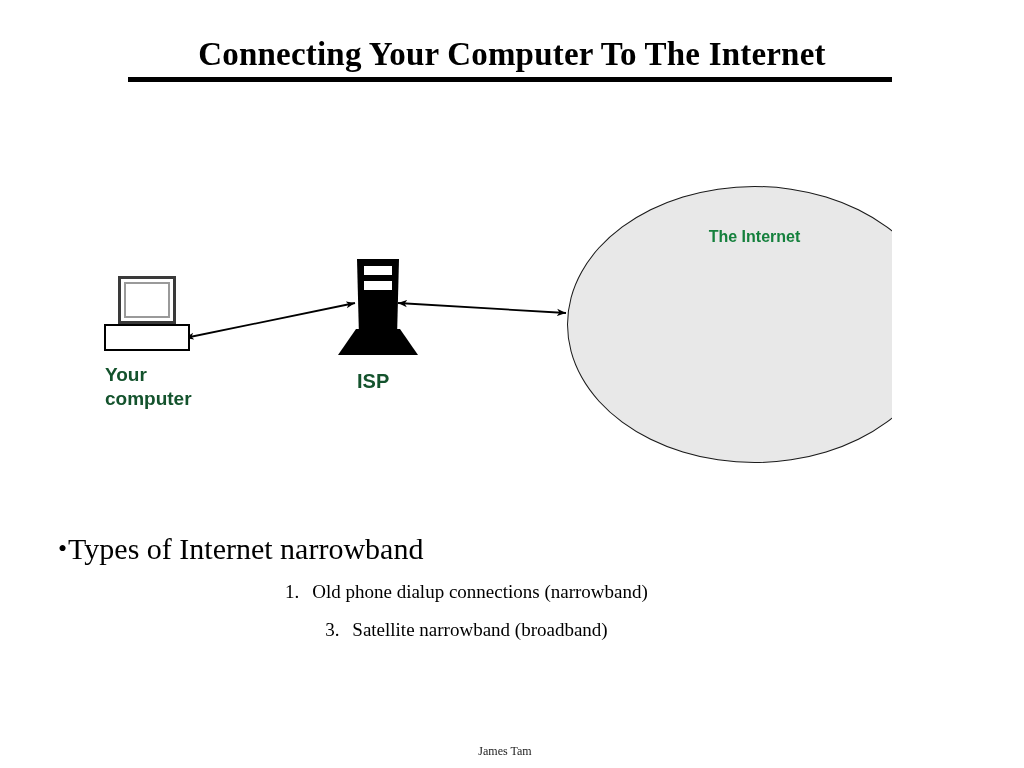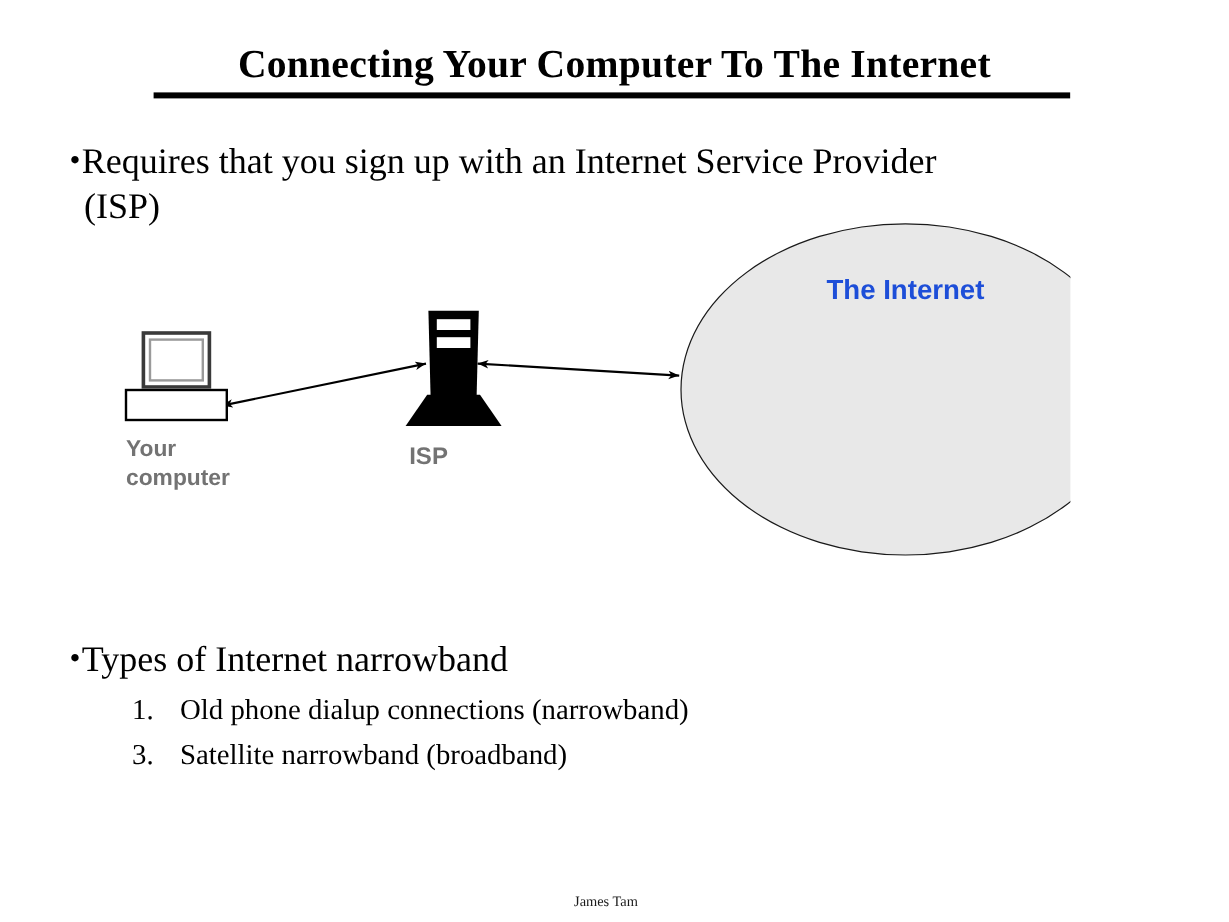--- a/index.html
+++ b/index.html
@@ -110,30 +110,30 @@
     background: #ffffff;
     box-sizing: border-box;
   }
 
   .diagram-label {
     position: absolute;
     font-family: "Liberation Sans", "DejaVu Sans", sans-serif;
     font-weight: bold;
     font-size: 19px;
     line-height: 24px;
-    color: #737373;
+    color: #14532d;
     white-space: pre-line;
   }
   #label-your-computer {
     left: 105px;
     top: 363px;
     width: 200px;
   }
   #label-isp {
-    left: 341px;
+    left: 357px;
     top: 369px;
     width: 120px;
     font-size: 20px;
   }
 
   
   #internet-ellipse {
     position: absolute;
     left: 567px;
     top: 186px;
@@ -145,38 +145,39 @@
     box-sizing: border-box;
   }
   #label-internet {
     position: absolute;
     left: 567px;
     top: 228px;
     width: 375px;
     text-align: center;
     font-family: "Liberation Sans", "DejaVu Sans", sans-serif;
     font-weight: bold;
-    font-size: 23px;
-    color: #1d4ed8;
+    font-size: 16px;
+    color: #15803d;
   }
 
   
   #bullet-types {
     left: 58px;
     top: 530px;
     width: 700px;
   }
   #connection-list {
     position: absolute;
     left: 110px;
     top: 573px;
     width: 700px;
     font-family: "Liberation Serif", "DejaVu Serif", serif;
-    font-size: 24px;
+    font-size: 19px;
     line-height: 38px;
+    text-align: center;
   }
   .num-row {
     display: block;
     white-space: nowrap;
   }
   .num-marker {
     display: inline-block;
     width: 40px;
   }
 
@@ -193,24 +194,20 @@
   }
 </style>
 </head>
 <body>
 
 <div id="slide">
 
   <div id="slide-title">Connecting Your Computer To The Internet</div>
   <div id="title-underline"></div>
 
-  <div id="bullet-isp" class="bullet-block">
-    <span class="bullet-dot">•</span><span>Requires that you sign up with an Internet Service Provider</span>
-    <span class="cont-line">(ISP)</span>
-  </div>
 
   <svg id="diagram" viewBox="0 0 1024 768" xmlns="http://www.w3.org/2000/svg">
     <defs>
       <marker id="arrowStart" markerWidth="10" markerHeight="8" refX="9" refY="4" orient="auto-start-reverse" markerUnits="userSpaceOnUse">
         <path d="M 9 4 L 0 0.4 L 2.4 4 L 0 7.6 Z" fill="#000000"></path>
       </marker>
       <marker id="arrowEnd" markerWidth="10" markerHeight="8" refX="9" refY="4" orient="auto" markerUnits="userSpaceOnUse">
         <path d="M 9 4 L 0 0.4 L 2.4 4 L 0 7.6 Z" fill="#000000"></path>
       </marker>
     </defs>

